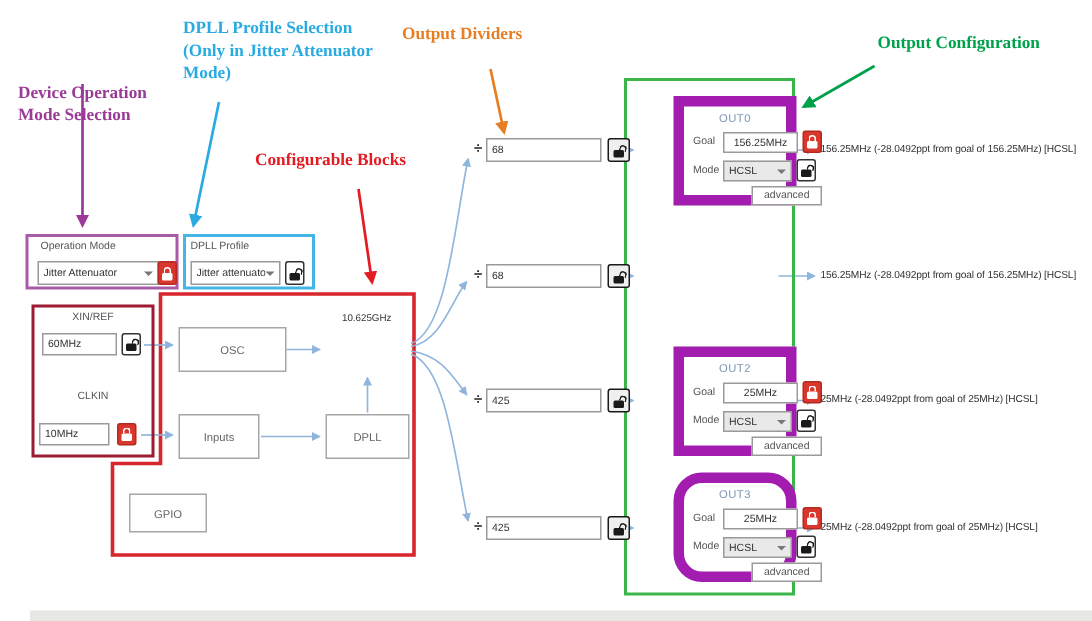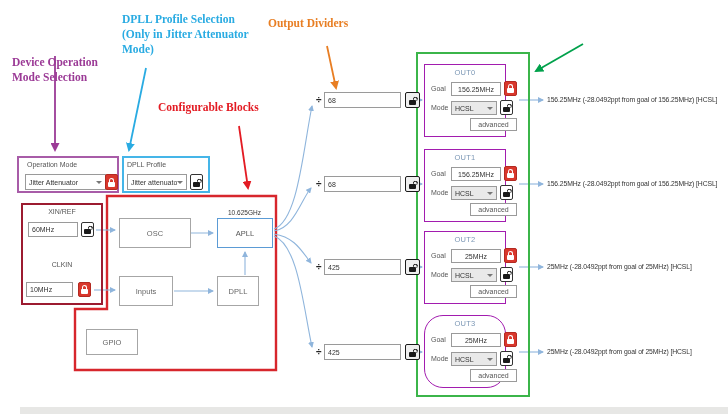--- a/index.html
+++ b/index.html
@@ -46,21 +46,21 @@
   .lockbtn.openw .bd,.lockbtn.opend .bd{background:#1a1a1a;}
   
   .blk{position:absolute;z-index:3;background:#fff;border:1px solid #A6A6A6;box-sizing:border-box;
        display:flex;align-items:center;justify-content:center;font-size:7.5px;color:#666;}
   .blk.apll{border:1.5px solid #5B9BD5;color:#555;}
   .freqlbl{position:absolute;z-index:3;font-size:6.5px;color:#333;white-space:nowrap;}
   
   .divsym{position:absolute;z-index:3;font-size:10px;font-weight:bold;color:#222;line-height:10px;}
   
   .outbox{position:absolute;z-index:3;width:82px;height:73px;background:#fff;
-       border:1px solid #a21caf;box-sizing:border-box;}
+       border:7px solid #a21caf;box-sizing:border-box;margin-left:25px;}
   .outtitle{position:absolute;left:0;right:0;top:3px;text-align:center;font-size:7.5px;
        color:#7B97B5;letter-spacing:.3px;}
   .advbtn{position:absolute;z-index:3;background:#fff;border:1px solid #9a9a9a;box-sizing:border-box;
        font-size:7px;color:#555;display:flex;align-items:center;justify-content:center;}
   
   .result{position:absolute;z-index:3;font-size:6.8px;color:#333;white-space:nowrap;letter-spacing:-0.1px;}
   .bottomstrip{position:absolute;z-index:2;background:#E7E7E5;}
 </style>
 </head>
 <body>
@@ -115,22 +115,23 @@
       <line x1="414" y1="352" x2="422" y2="352" marker-end="url(#aBlue)"></line>
       <line x1="519" y1="100" x2="543" y2="100" marker-end="url(#aBlue)"></line>
       <line x1="519" y1="184" x2="543" y2="184" marker-end="url(#aBlue)"></line>
       <line x1="519" y1="267" x2="543" y2="267" marker-end="url(#aBlue)"></line>
       <line x1="519" y1="352" x2="543" y2="352" marker-end="url(#aBlue)"></line>
     </g>
   </svg>
 
   <div class="ann purple" style="left:12px;top:10px;width:112px;">Device Operation Mode Selection</div>
   <div class="ann cyan" style="left:122px;top:12px;width:138px;">DPLL Profile Selection (Only in Jitter Attenuator Mode)</div>
-  <div class="ann red" style="left:158px;top:100px;white-space:nowrap;">Configurable Blocks</div>
+  <div class="ann red" style="left:170px;top:100px;white-space:nowrap;">Configurable Blocks</div>
   <div class="ann orange" style="left:268px;top:16px;white-space:nowrap;">Output Dividers</div>
+  <div class="ann green" style="left:585px;top:22px;white-space:nowrap;">Output Configuration</div>
 
   <div class="obox purple" style="left:17px;top:156px;width:102px;height:37px;"></div>
   <span class="flabel" style="left:27px;top:161px;">Operation Mode</span>
   <div class="sel" style="left:25px;top:174px;width:81px;height:16px;">
     <span class="val">Jitter Attenuator</span>
     <i class="caret"></i>
   </div>
   <div class="lockbtn red" style="left:105px;top:174px;width:13px;height:16px;">
       <i class="sh"></i>
       <i class="bd"></i>
@@ -156,23 +157,22 @@
     </div>
   <span class="flabel" style="left:21px;top:261px;width:82px;text-align:center;">CLKIN</span>
   <div class="inp" style="left:26px;top:282px;width:47px;height:15px;">10MHz</div>
   <div class="lockbtn red" style="left:78px;top:282px;width:13px;height:15px;">
       <i class="sh"></i>
       <i class="bd"></i>
     </div>
 
   <div class="blk" style="left:119px;top:218px;width:72px;height:30px;">OSC</div>
   <span class="freqlbl" style="left:228px;top:209px;">10.625GHz</span>
-  <div class="blk apll" style="left:217px;top:218px;width:56px;height:30px;">APLL</div>
   <div class="blk" style="left:119px;top:276px;width:54px;height:30px;">Inputs</div>
-  <div class="blk" style="left:217px;top:276px;width:42px;height:30px;">DPLL</div>
+  <div class="blk" style="left:217px;top:276px;width:56px;height:30px;">DPLL</div>
   <div class="blk" style="left:86px;top:329px;width:52px;height:26px;">GPIO</div>
 
   <span class="divsym" style="left:316px;top:95px;">÷</span>
   <div class="inp" style="left:324px;top:92px;width:77px;height:16px;">68</div>
   <div class="lockbtn opend" style="left:405px;top:92px;width:15px;height:16px;">
       <i class="sh"></i>
       <i class="bd"></i>
     </div>
 
   <span class="divsym" style="left:316px;top:179px;">÷</span>
@@ -211,39 +211,20 @@
       <span class="val">HCSL</span>
       <i class="caret"></i>
     </div>
     <div class="lockbtn openw" style="left:75px;top:35px;width:13px;height:15px;">
         <i class="sh"></i>
         <i class="bd"></i>
       </div>
     <div class="advbtn" style="left:45px;top:53px;width:47px;height:13px;">advanced</div>
   </div>
 
-  <div class="outbox" style="left:424px;top:149px;">
-    <div class="outtitle">OUT1</div>
-    <span class="flabel" style="left:6px;top:20px;">Goal</span>
-    <div class="inp center" style="left:26px;top:17px;width:50px;height:14px;">156.25MHz</div>
-    <div class="lockbtn red" style="left:79px;top:16px;width:13px;height:15px;">
-        <i class="sh"></i>
-        <i class="bd"></i>
-      </div>
-    <span class="flabel" style="left:6px;top:39px;">Mode</span>
-    <div class="sel gray" style="left:26px;top:36px;width:46px;height:14px;">
-      <span class="val">HCSL</span>
-      <i class="caret"></i>
-    </div>
-    <div class="lockbtn openw" style="left:75px;top:35px;width:13px;height:15px;">
-        <i class="sh"></i>
-        <i class="bd"></i>
-      </div>
-    <div class="advbtn" style="left:45px;top:53px;width:47px;height:13px;">advanced</div>
-  </div>
 
   <div class="outbox" style="left:424px;top:231px;">
     <div class="outtitle">OUT2</div>
     <span class="flabel" style="left:6px;top:20px;">Goal</span>
     <div class="inp center" style="left:26px;top:17px;width:50px;height:14px;">25MHz</div>
     <div class="lockbtn red" style="left:79px;top:16px;width:13px;height:15px;">
         <i class="sh"></i>
         <i class="bd"></i>
       </div>
     <span class="flabel" style="left:6px;top:39px;">Mode</span>

